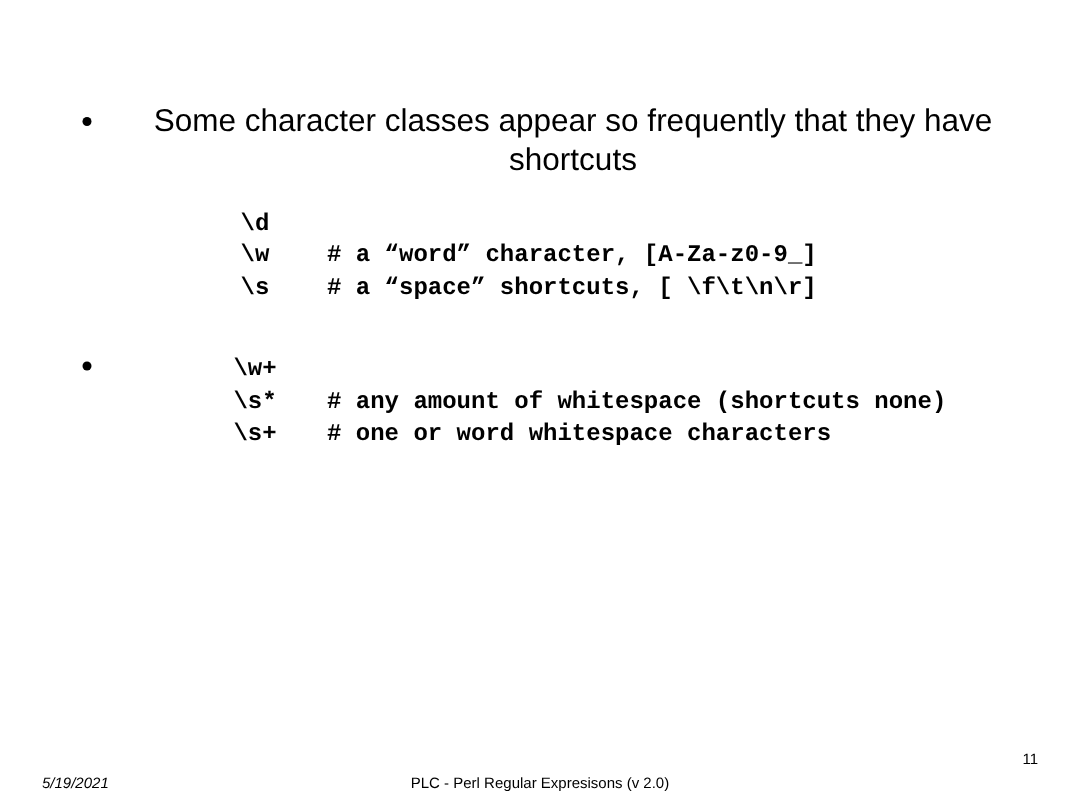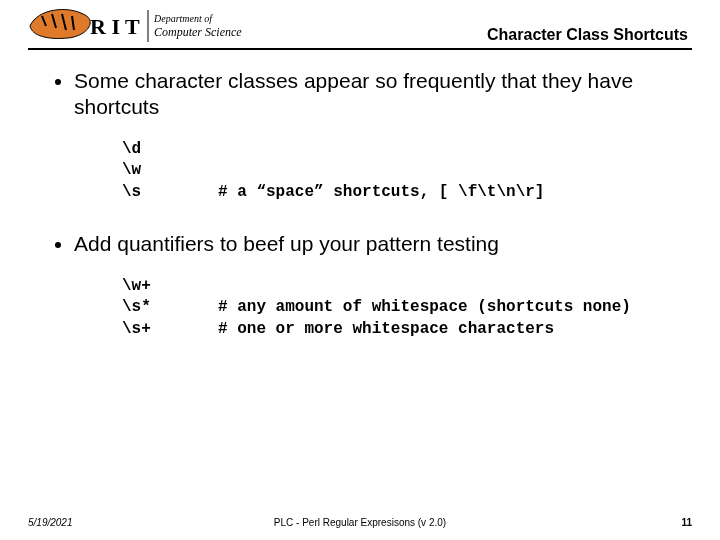--- a/index.html
+++ b/index.html
@@ -55,20 +55,21 @@
   }
   ul.main {
     margin: 0;
     padding: 0 0 0 24px;
     list-style: disc;
   }
   ul.main > li {
     font-size: 21px;
     line-height: 1.25;
     margin-bottom: 14px;
+    text-align: center;
   }
   .code-block {
     margin: 18px 0 28px 48px;
     font-family: "Courier New", Courier, monospace;
     font-size: 16px;
     font-weight: bold;
     line-height: 1.35;
   }
   .code-row {
     display: flex;
@@ -83,79 +84,61 @@
   .footer {
     position: absolute;
     left: 28px;
     right: 28px;
     bottom: 12px;
     font-size: 10px;
     color: #000;
   }
   .footer-left  { position: absolute; left: 0;  bottom: 0; font-style: italic; }
   .footer-mid   { position: absolute; left: 0; right: 0; bottom: 0; text-align: center; }
-  .footer-right { position: absolute; right: 0; bottom: 0; font-weight: bold; }
+  .footer-right { position: absolute; right: 0; bottom: 16px; }
 
   
   .logo svg { width: 230px; height: 40px; }
 </style>
 </head>
 <body>
 
 <div class="slide">
 
-  <div class="header">
-    <div class="logo">
-      <svg viewBox="0 0 230 40">
-
-        <path d="M2 20 C 10 2, 40 0, 55 8 C 70 14, 60 30, 40 32 C 20 34, 4 30, 2 20 Z" fill="#e07a2b" stroke="#000" stroke-width="1"></path>
-        <path d="M14 10 L18 20 M24 8 L28 22 M34 8 L38 24 M44 10 L46 24" stroke="#000" stroke-width="2" fill="none"></path>
-
-        <text x="62" y="28" font-family="Georgia, 'Times New Roman', serif" font-size="22" font-weight="bold" fill="#000">R I T</text>
-
-        <line x1="120" y1="4" x2="120" y2="36" stroke="#000" stroke-width="1"></line>
-
-        <text x="126" y="16" font-family="Georgia, serif" font-style="italic" font-size="10" fill="#000">Department of</text>
-        <text x="126" y="30" font-family="Georgia, serif" font-style="italic" font-size="12" fill="#000">Computer Science</text>
-      </svg>
-    </div>
-    <div class="title">Character Class Shortcuts</div>
-    <div class="hr"></div>
-  </div>
 
   <div class="content">
     <ul class="main">
       <li>
         <span>Some character classes appear so frequently that they have shortcuts</span>
         <div class="code-block">
           <div class="code-row">
             <span class="code-col1">\d</span>
           </div>
           <div class="code-row">
             <span class="code-col1">\w</span>
+            <span class="code-col2"># a “word” character, [A-Za-z0-9_]</span>
           </div>
           <div class="code-row">
             <span class="code-col1">\s</span>
             <span class="code-col2"># a “space” shortcuts, [ \f\t\n\r]</span>
           </div>
         </div>
       </li>
       <li>
-        <span>Add quantifiers to beef up your pattern testing</span>
         <div class="code-block">
           <div class="code-row">
             <span class="code-col1">\w+</span>
           </div>
           <div class="code-row">
             <span class="code-col1">\s*</span>
             <span class="code-col2"># any amount of whitespace (shortcuts none)</span>
           </div>
           <div class="code-row">
             <span class="code-col1">\s+</span>
-            <span class="code-col2"># one or more whitespace characters</span>
+            <span class="code-col2"># one or word whitespace characters</span>
           </div>
         </div>
       </li>
     </ul>
   </div>
 
   <div class="footer">
     <span class="footer-left">5/19/2021</span>
     <span class="footer-mid">PLC - Perl Regular Expresisons  (v 2.0)</span>
     <span class="footer-right">11</span>

